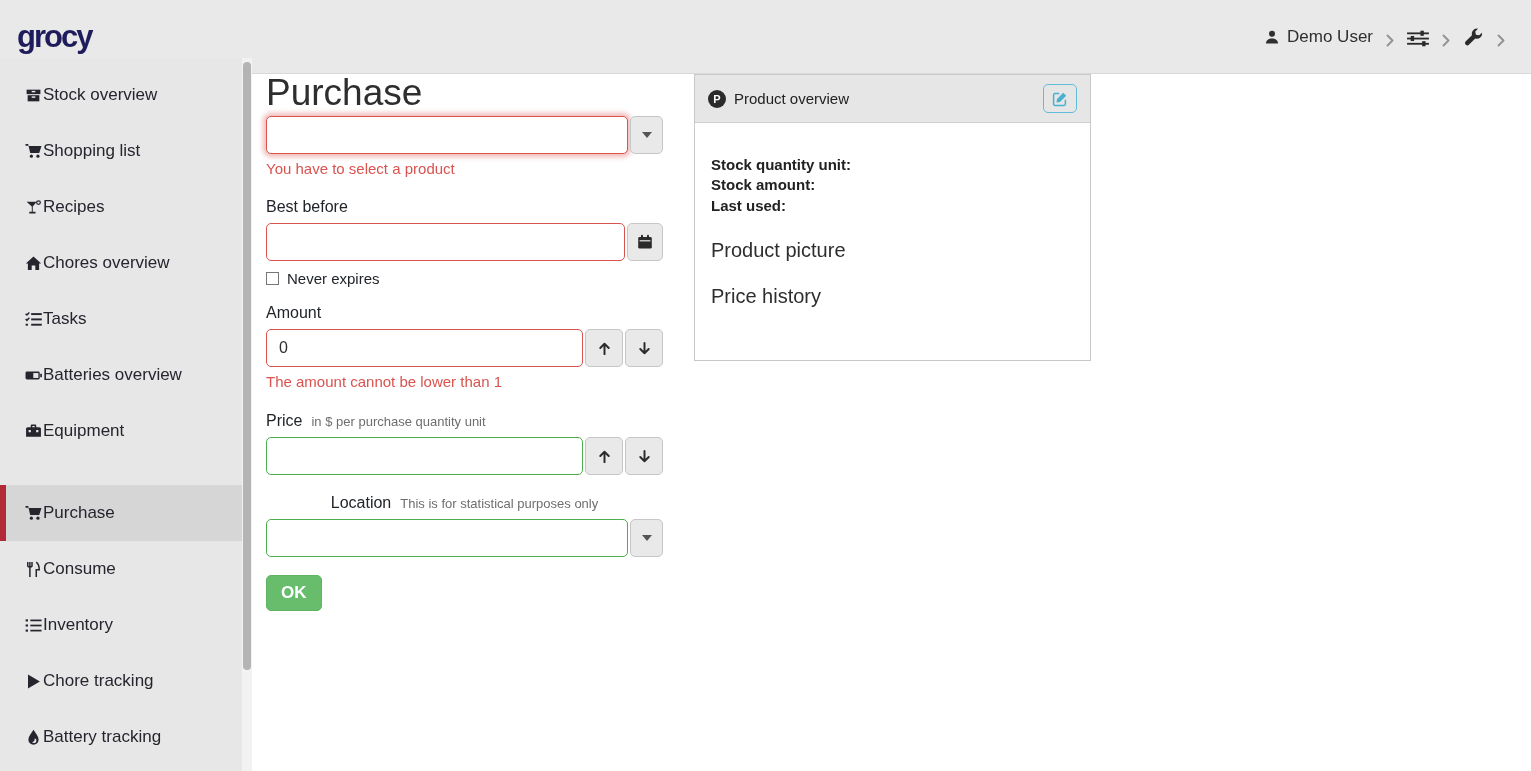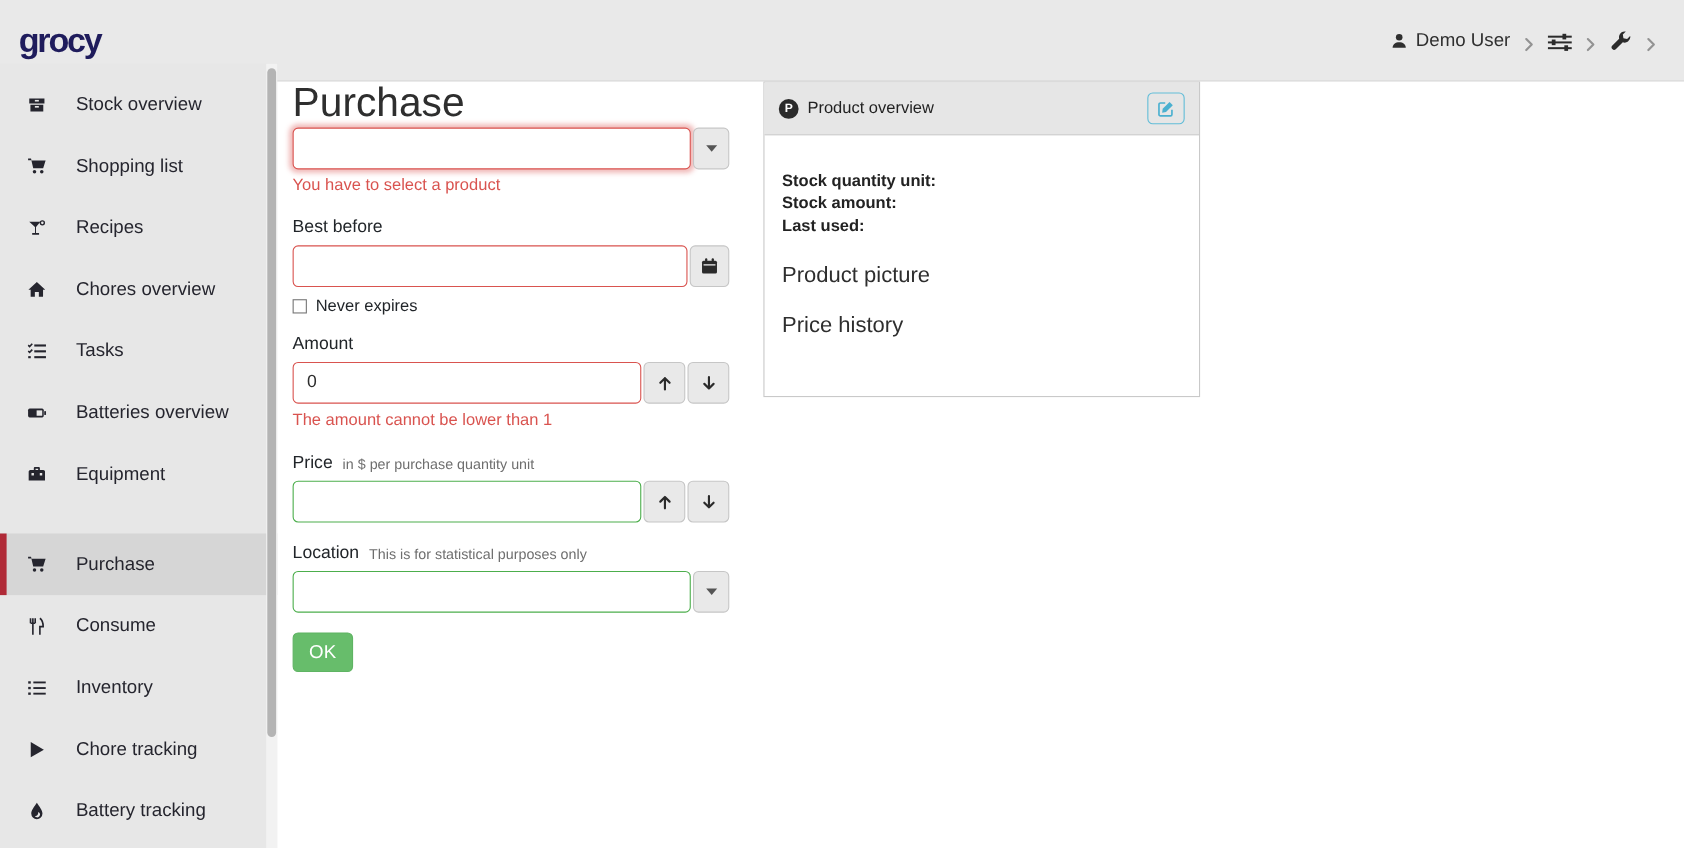--- a/index.html
+++ b/index.html
@@ -26,21 +26,21 @@
   }
   .hr-item { display:flex; align-items:center; gap:7px; cursor:pointer; }
   .chev { opacity:.95; }
 
   
   .sidebar {
     position:absolute; top:58px; left:0; width:252px; height:713px;
     background:#e7e7e7; padding-top:9px;
   }
   .side-item {
-    height:56px; display:flex; align-items:center; gap:27px;
+    height:56px; display:flex; align-items:center; gap:1px;
     padding-left:19px; font-size:17px; color:#25252e; cursor:pointer;
     border-left:6px solid transparent;
   }
   .side-item .sicon { width:17px; height:17px; color:#25252e; flex:0 0 auto; }
   .side-item.spacer-before { margin-top:26px; }
   .side-item.active {
     background:#d6d6d6; border-left-color:#b02a37;
   }
   .side-scroll-track {
     position:absolute; top:0; right:0; width:10px; height:713px;
@@ -78,21 +78,21 @@
   .caret-down {
     width:0; height:0; border-left:5px solid transparent;
     border-right:5px solid transparent; border-top:6px solid #555;
   }
   .error-text { margin-top:6px; font-size:15px; color:#d9534f; }
   .check-row { margin-top:9px; display:flex; align-items:center; gap:8px; font-size:15px; color:#212529; }
   .checkbox { width:13px; height:13px; border:1px solid #767676; background:#fff; cursor:pointer; }
   .ok-btn {
     margin-top:18px; display:inline-block; background:#67bd6b; color:#fff;
     border:1px solid #5fb463; border-radius:5px; padding:7px 14px;
-    font-size:17px; font-family:inherit; cursor:pointer;
+    font-size:17px; font-family:inherit; cursor:pointer;font-weight:bold;
   }
 
   
   .card {
     position:absolute; left:694px; top:74px; width:397px; height:287px;
     background:#fff; border:1px solid #c9c9c9;
   }
   .card-header {
     height:48px; background:#e6e6e6; border-bottom:1px solid #cfcfcf;
     display:flex; align-items:center; padding:0 13px; gap:8px;
@@ -383,21 +383,21 @@
           <svg width="15" height="15" viewBox="0 0 16 16">
               <path d="M8 2v11M3.5 8.5 8 13l4.5-4.5" fill="none" stroke="#2b2b2b" stroke-width="2.1" stroke-linecap="round" stroke-linejoin="round"></path>
             </svg>
         </span>
       </div>
     </div>
   </div>
 
   
   <div class="fg">
-    <div class="fg-label" style="margin-top:19px;">
+    <div class="fg-label" style="margin-top:19px;justify-content:center;">
       <span>Location</span>
       <span class="fg-hint">This is for statistical purposes only</span>
     </div>
     <div class="igroup">
       <input class="tinput b-green" style="width: 362px;" value="">
       <div class="addon-btn w33">
         <span class="caret-down"></span>
       </div>
     </div>
   </div>

